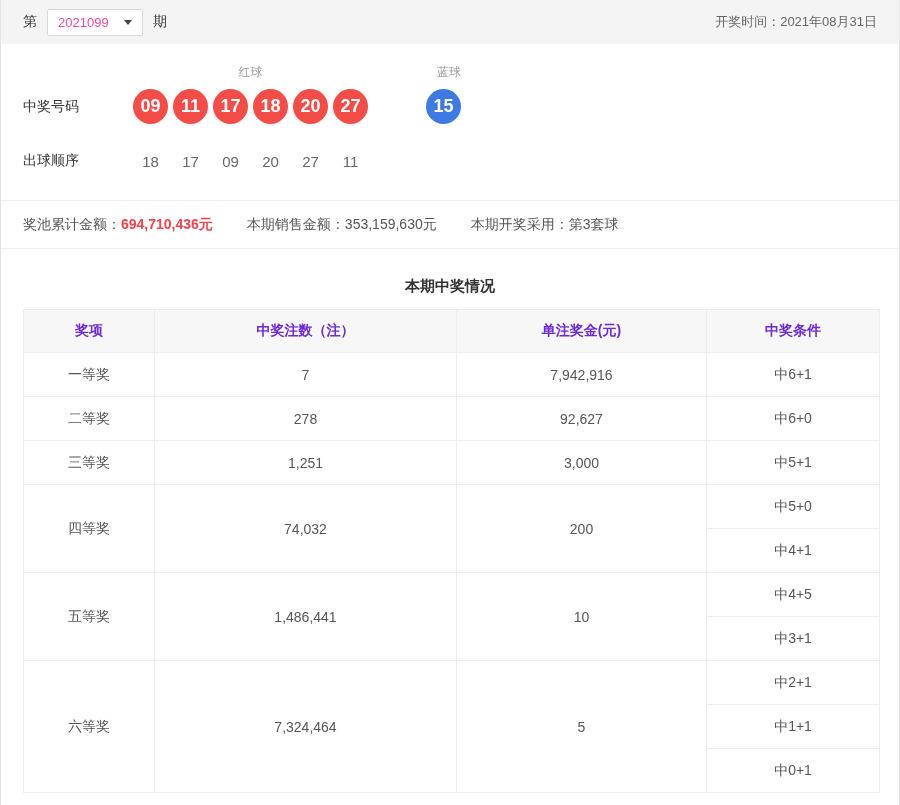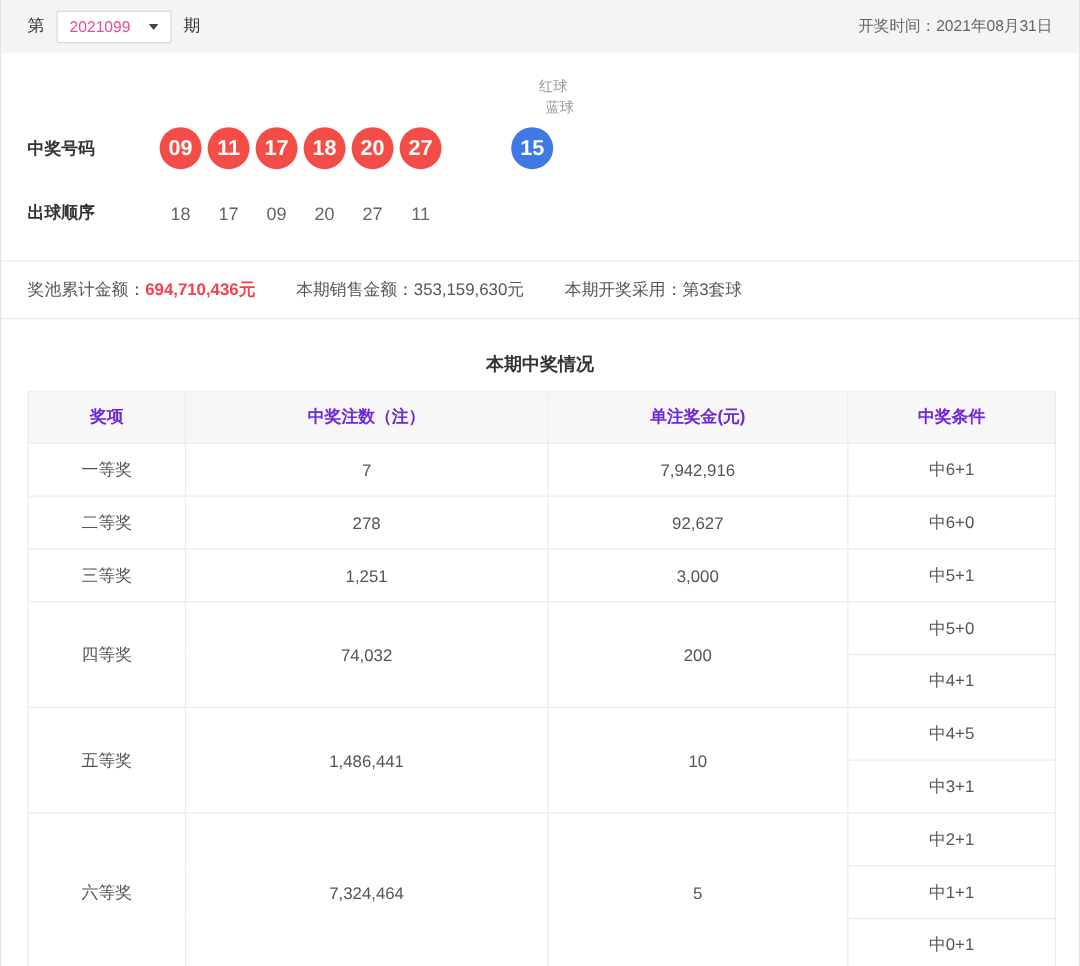--- a/index.html
+++ b/index.html
@@ -34,35 +34,35 @@
     width: 0; height: 0; margin-left: 12px;
     border-left: 4.5px solid transparent;
     border-right: 4.5px solid transparent;
     border-top: 5px solid #444;
   }
   .draw-time { font-size: 13px; color: #666; }
 
   
   .numbers { padding: 20px 0 0 22px; }
   .num-row { display: flex; align-items: center; }
-  .row-label { width: 110px; font-size: 14px; font-weight: bold; color: #333; }
+  .row-label { width: 110px; font-size: 14px; font-weight: normal; color: #333; }
   .group-red { display: flex; gap: 5px; }
   .group-red.labels-only, .blue-slot { display:flex; }
   .ball {
     width: 35px; height: 35px; border-radius: 50%;
     color: #fff; font-size: 18px; font-weight: bold;
     display: flex; align-items: center; justify-content: center;
   }
   .ball.red  { background: var(--red, #f44d47); }
   .ball.blue { background: var(--blue, #3e79e4); }
   .blue-gap { width: 58px; }
   .color-label {
     font-size: 12px; color: #999; text-align: center;
   }
-  .labels-row { margin-bottom: 8px; flex-direction: column; }
+  .labels-row { margin-bottom: 8px; }
   .labels-row .red-span { width: 235px; text-align: center; }
   .labels-row .blue-span { width: 35px; text-align: right; }
   .order-row { margin-top: 28px; padding-bottom: 30px; }
   .order-num {
     width: 35px; text-align: center; font-size: 15px; color: #666;
     margin-right: 5px;
   }
 
   .divider { border-top: 1px solid #ececec; }
 

